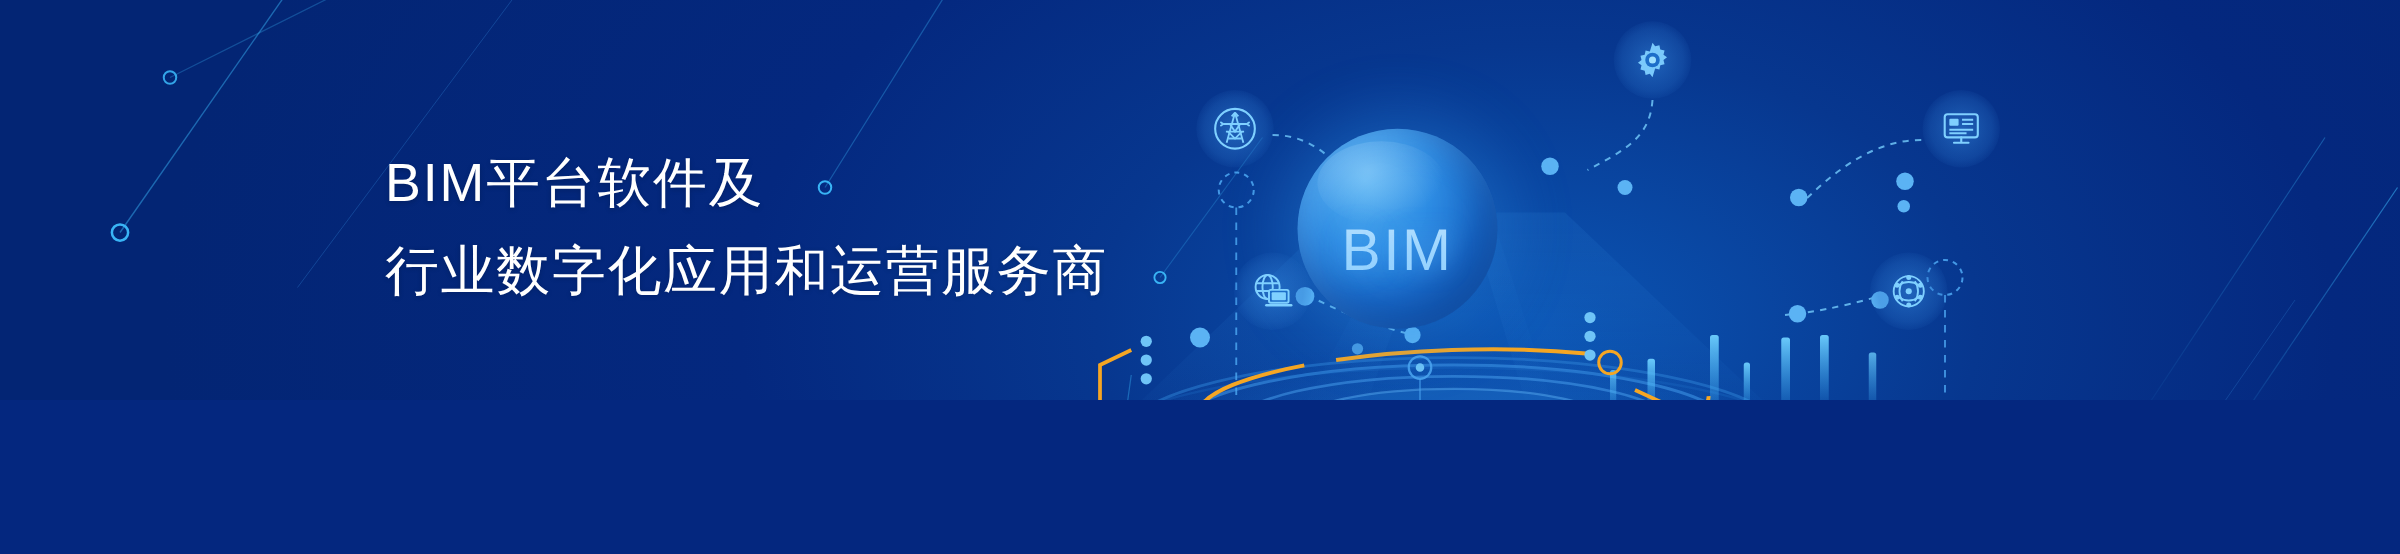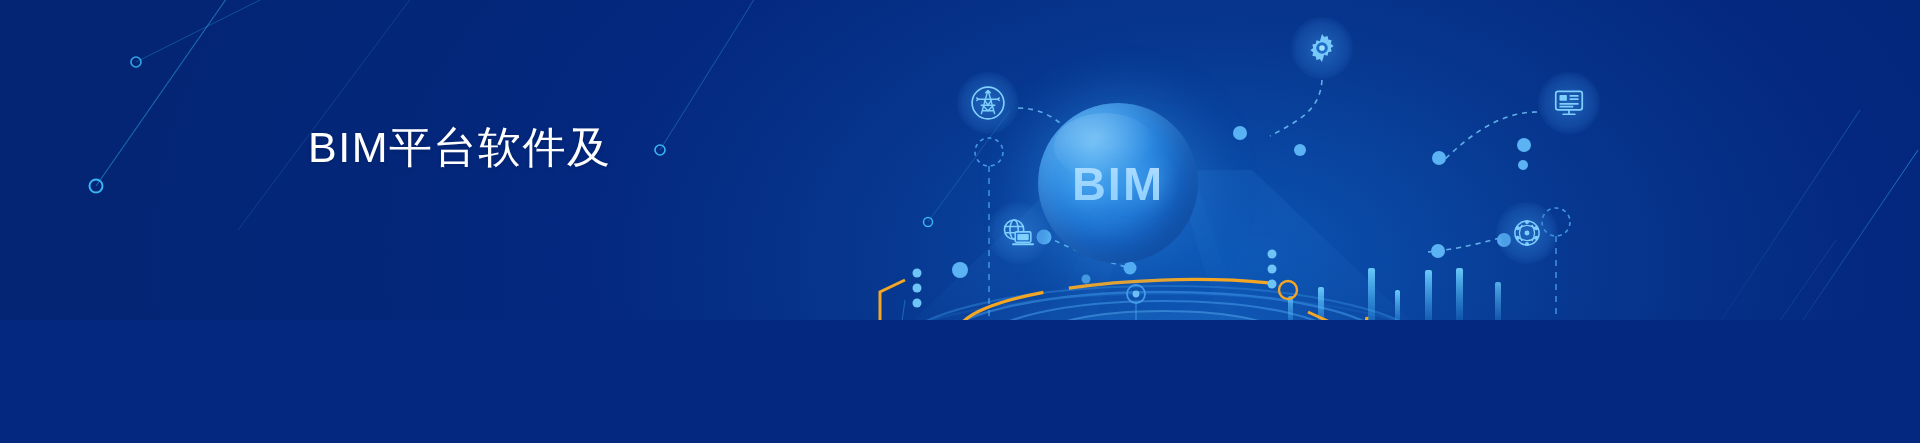--- a/index.html
+++ b/index.html
@@ -56,29 +56,29 @@
   #bim-sphere .gloss {
     position: absolute;
     left: 10%; top: 6%;
     width: 64%; height: 42%;
     border-radius: 50%;
     background: radial-gradient(ellipse at 40% 35%, rgba(190,228,255,0.34) 0%, rgba(190,228,255,0.0) 70%);
   }
   #bim-label {
     position: absolute;
     left: 1038px;
-    top: 103px;
+    top: 119px;
     width: 160px;
     height: 160px;
     display: flex;
     align-items: center;
     justify-content: center;
     font-size: 47px;
     letter-spacing: 2px;
-    font-weight: 700;
+    font-weight: 400;
     color: #cfe9ff;
     background: linear-gradient(180deg, #e8f5ff 0%, #9ed6ff 55%, #6bc0fb 100%);
     -webkit-background-clip: text;
     background-clip: text;
     -webkit-text-fill-color: transparent;
     text-shadow: 0 0 20px rgba(120,200,255,0.35);
     z-index: 7;
     pointer-events: none;
   }
 
@@ -245,20 +245,21 @@
     </g>
 
     <g stroke="#f5a623" stroke-width="3" fill="none" stroke-linejoin="miter">
       <polyline points="905,280 880,292 880,410 905,424"></polyline>
       <polyline points="1308,312 1334,324 1334,436 1310,449"></polyline>
     </g>
   </svg>
 
   <div id="headline">
     <div class="line">BIM平台软件及</div>
+    <div class="line">行业数字化应用和运营服务商</div>
   </div>
 
   <div id="bim-sphere">
     <div class="gloss"></div>
   </div>
   <div id="bim-label">BIM</div>
 
   <div class="icon-node node-gear">
     <svg width="34" height="34" viewBox="0 0 24 24" fill="none" stroke="#7fd0ff" stroke-width="1.7">
       <path fill="#7fd0ff" stroke="none" d="M12 2.2l1.5 2.0 2.4-.6.5 2.4 2.4.6-.6 2.4 2.0 1.5-2.0 1.5.6 2.4-2.4.6-.5 2.4-2.4-.6L12 21.8l-1.5-2.0-2.4.6-.5-2.4-2.4-.6.6-2.4-2.0-1.5 2.0-1.5-.6-2.4 2.4-.6.5-2.4 2.4.6z" opacity="0.95"></path>

